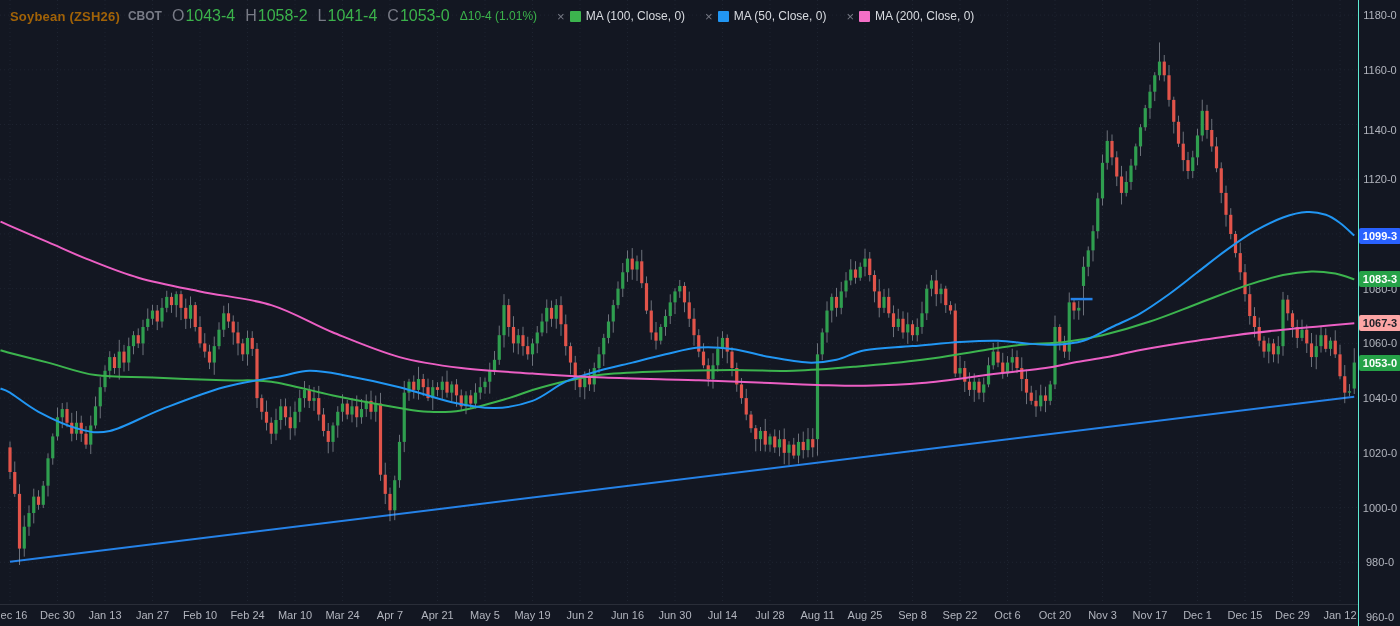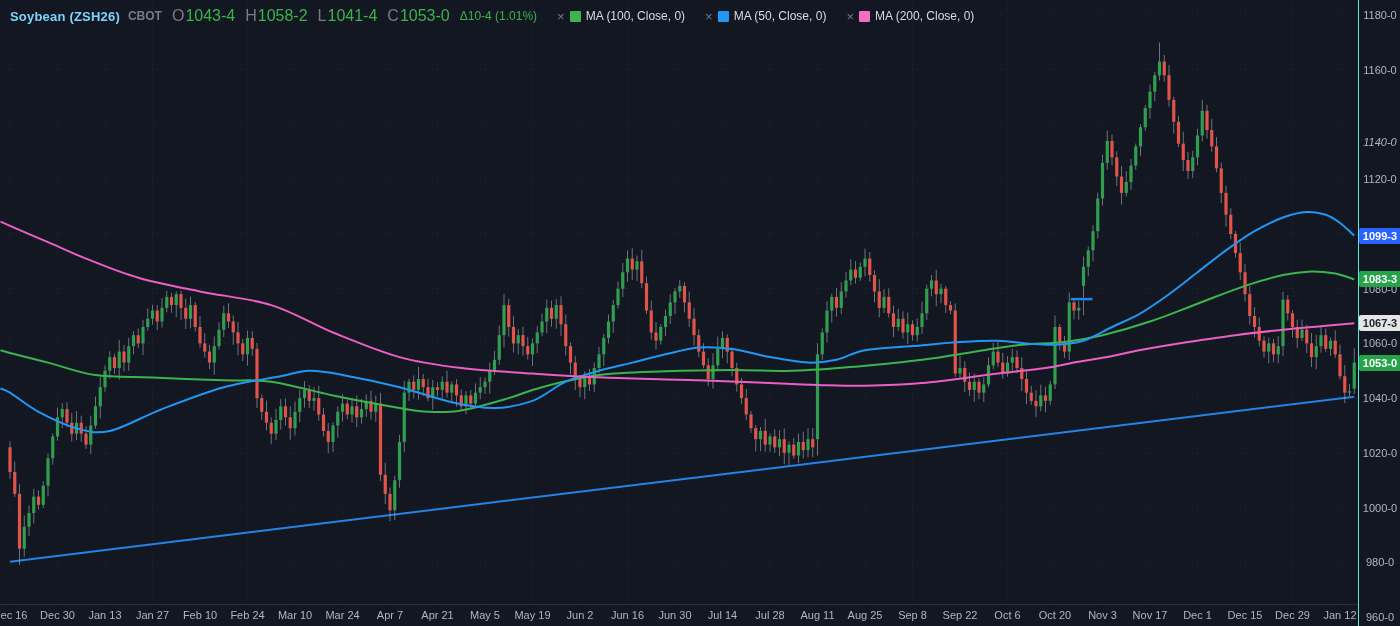--- a/index.html
+++ b/index.html
@@ -2,21 +2,21 @@
 <html><head>
 <meta charset="utf-8">
 <style>
   html,body{margin:0;padding:0;background:#0d1117;}
   #app{position:relative;width:1400px;height:626px;background:#131722;overflow:hidden;
        font-family:"Liberation Sans",sans-serif;-webkit-font-smoothing:antialiased;}
   #chart-svg{position:absolute;left:0;top:0;display:block;}
   
   #header{position:absolute;left:10px;top:7px;height:18px;display:flex;align-items:center;
           gap:6px;font-size:13px;z-index:30;white-space:nowrap;}
-  .sym{color:#7dd3fc;font-weight:bold;letter-spacing:.2px;}
+  .sym{color:#a16207;font-weight:bold;letter-spacing:.2px;}
   .exch{color:#787b86;font-weight:bold;font-size:12px;margin-left:2px;}
   .fld{color:#787b86;font-size:16px;margin-left:4px;}
   .fld b{color:#3bb34b;font-weight:normal;margin-left:1px;}
   .chg{color:#3bb34b;font-size:12px;margin-left:4px;}
   .legend-item{display:flex;align-items:center;gap:5px;margin-left:14px;}
   .xbtn{color:#787b86;font-size:13px;line-height:13px;cursor:pointer;}
   .swatch{width:11px;height:11px;border-radius:1px;display:inline-block;}
   .ind-label{color:#d8dbe0;font-size:12px;cursor:pointer;}
   
   #price-axis{position:absolute;left:1358px;top:0;width:42px;height:626px;
@@ -689,33 +689,33 @@
     <span class="legend-item">
       <span class="xbtn">×</span>
       <span class="swatch" style="background: rgb(243, 111, 199);"></span>
       <span class="ind-label">MA (200, Close, 0)</span>
     </span>
   </div>
 
   <div id="price-axis">
       <div class="ytick" style="top: 15.08px;">1180-0</div>
       <div class="ytick" style="top: 69.8px;">1160-0</div>
-      <div class="ytick" style="top: 142px; font-style: italic;">1140-0</div>
+      <div class="ytick" style="top: 130px;">1140-0</div>
       <div class="ytick" style="top: 179.24px;">1120-0</div>
       <div class="ytick" style="top: 233.96px;">1100-0</div>
       <div class="ytick" style="top: 288.68px;">1080-0</div>
       <div class="ytick" style="top: 343.4px;">1060-0</div>
       <div class="ytick" style="top: 398.12px;">1040-0</div>
       <div class="ytick" style="top: 452.84px;">1020-0</div>
       <div class="ytick" style="top: 507.56px;">1000-0</div>
       <div class="ytick" style="top: 562.28px;">980-0</div>
       <div class="ytick" style="top: 617px;">960-0</div>
       <div class="badge" style="top: 235.67px; background: rgb(41, 98, 255); color: rgb(255, 255, 255);">1099-3</div>
       <div class="badge" style="top: 279.446px; background: rgb(38, 162, 72); color: rgb(255, 255, 255);">1083-3</div>
-      <div class="badge" style="top: 323.222px; background: #e5e5e5; color: rgb(27, 32, 40);">1067-3</div>
+      <div class="badge" style="top: 323.222px; background: #fca5a5; color: rgb(27, 32, 40);">1067-3</div>
       <div class="badge" style="top: 362.552px; background: rgb(38, 162, 72); color: rgb(255, 255, 255);">1053-0</div>
     </div>
   <div id="time-axis">
       <div class="xtick" style="left: 10px;">Dec 16</div>
       <div class="xtick" style="left: 57.5px;">Dec 30</div>
       <div class="xtick" style="left: 105px;">Jan 13</div>
       <div class="xtick" style="left: 152.5px;">Jan 27</div>
       <div class="xtick" style="left: 200px;">Feb 10</div>
       <div class="xtick" style="left: 247.5px;">Feb 24</div>
       <div class="xtick" style="left: 295px;">Mar 10</div>

